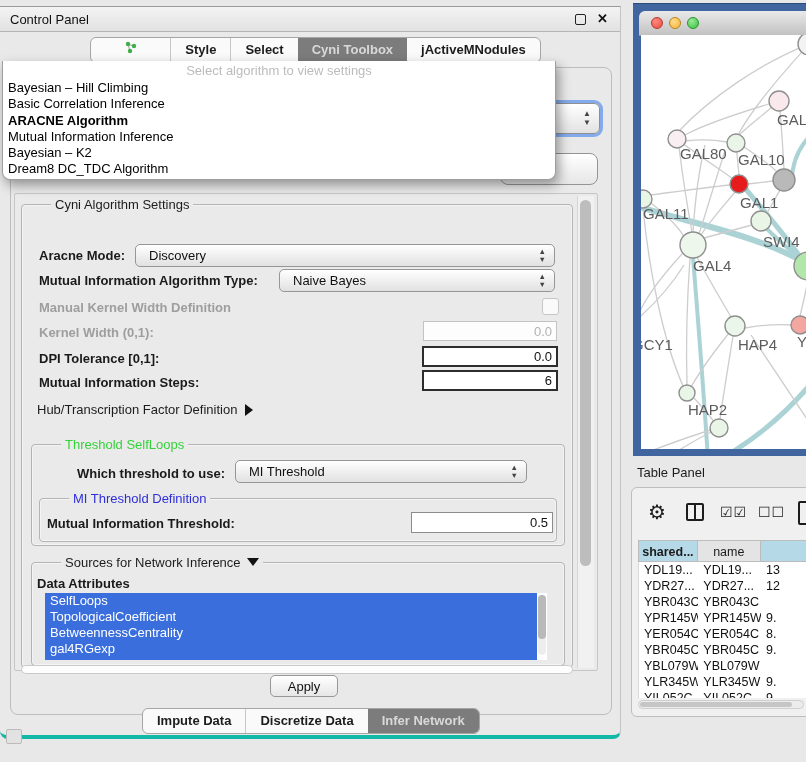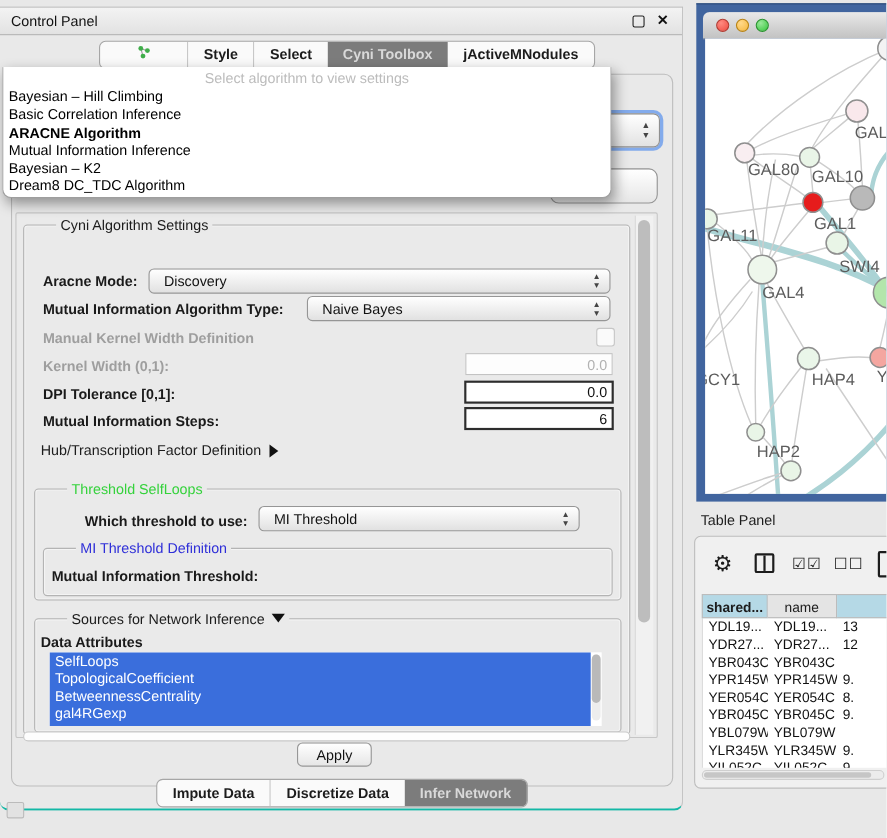--- a/index.html
+++ b/index.html
@@ -1,20 +1,20 @@
 <!DOCTYPE html>
 <html><head>
 <meta charset="utf-8">
 <style>
   html,body{margin:0;padding:0;}
   .screen{position:relative;width:806px;height:762px;background:#e8e8e8;font-family:"Liberation Sans",sans-serif;overflow:hidden;}
 
   
   .cp{position:absolute;left:0;top:6px;width:620px;height:728px;background:#e9e9e9;
-      border-top:1px solid #9a9a9a;border-right:1px solid #c4c4c4;border-bottom:2px solid #14b8a6;
+      border-top:1px solid #9a9a9a;border-right:1px solid #c4c4c4;border-bottom:4px solid #14b8a6;
       border-radius:0 0 8px 8px;}
   .cp-titlebar{position:absolute;left:0;top:0;width:100%;height:24px;
       background:linear-gradient(#f3f3f3,#e2e2e2);border-bottom:1px solid #b5b5b5;}
   .cp-title{position:absolute;left:10px;top:5px;font-size:13px;color:#111;}
   .cp-float{position:absolute;right:34px;top:7px;width:9px;height:9px;border:1.5px solid #222;border-radius:2px;}
   .cp-close{position:absolute;right:12px;top:4px;font-size:13px;font-weight:bold;color:#111;}
 
   
   .tabstrip{position:absolute;display:flex;border:1px solid #a6a6a6;border-radius:6px;background:#fafafa;overflow:hidden;height:24px;}
   #top-tabs{left:90px;top:30px;}
@@ -203,20 +203,21 @@
       </div>
       <span class="lbl" style="left:62px;top:272px;">Which threshold to use:</span>
       <div class="combo" style="left:220px;top:266px;width:292px;">
         <span>MI Threshold</span>
         <span class="arr">▲<br>▼</span>
       </div>
       <div class="grp" style="left:24px;top:304px;width:516px;height:42px;">
         <span class="grp-legend lg-blue">MI Threshold Definition</span>
       </div>
       <span class="lbl" style="left:32px;top:322px;">Mutual Information Threshold:</span>
+      <input class="tin soft" style="left: 396px; top: 318px; width: 142px; height: 21px;" value="0.5">
 
       <div class="grp" style="left:16px;top:368px;width:532px;height:102px;">
         <span class="grp-legend">
           <span>Sources for Network Inference</span><span class="tri-d"></span>
         </span>
       </div>
       <span class="lbl" style="left:22px;top:382px;">Data Attributes</span>
       <div class="attr-list" style="left:30px;top:399px;">
         <div class="attr-sel"></div>
         <div id="attr-items" style="position:relative;">

